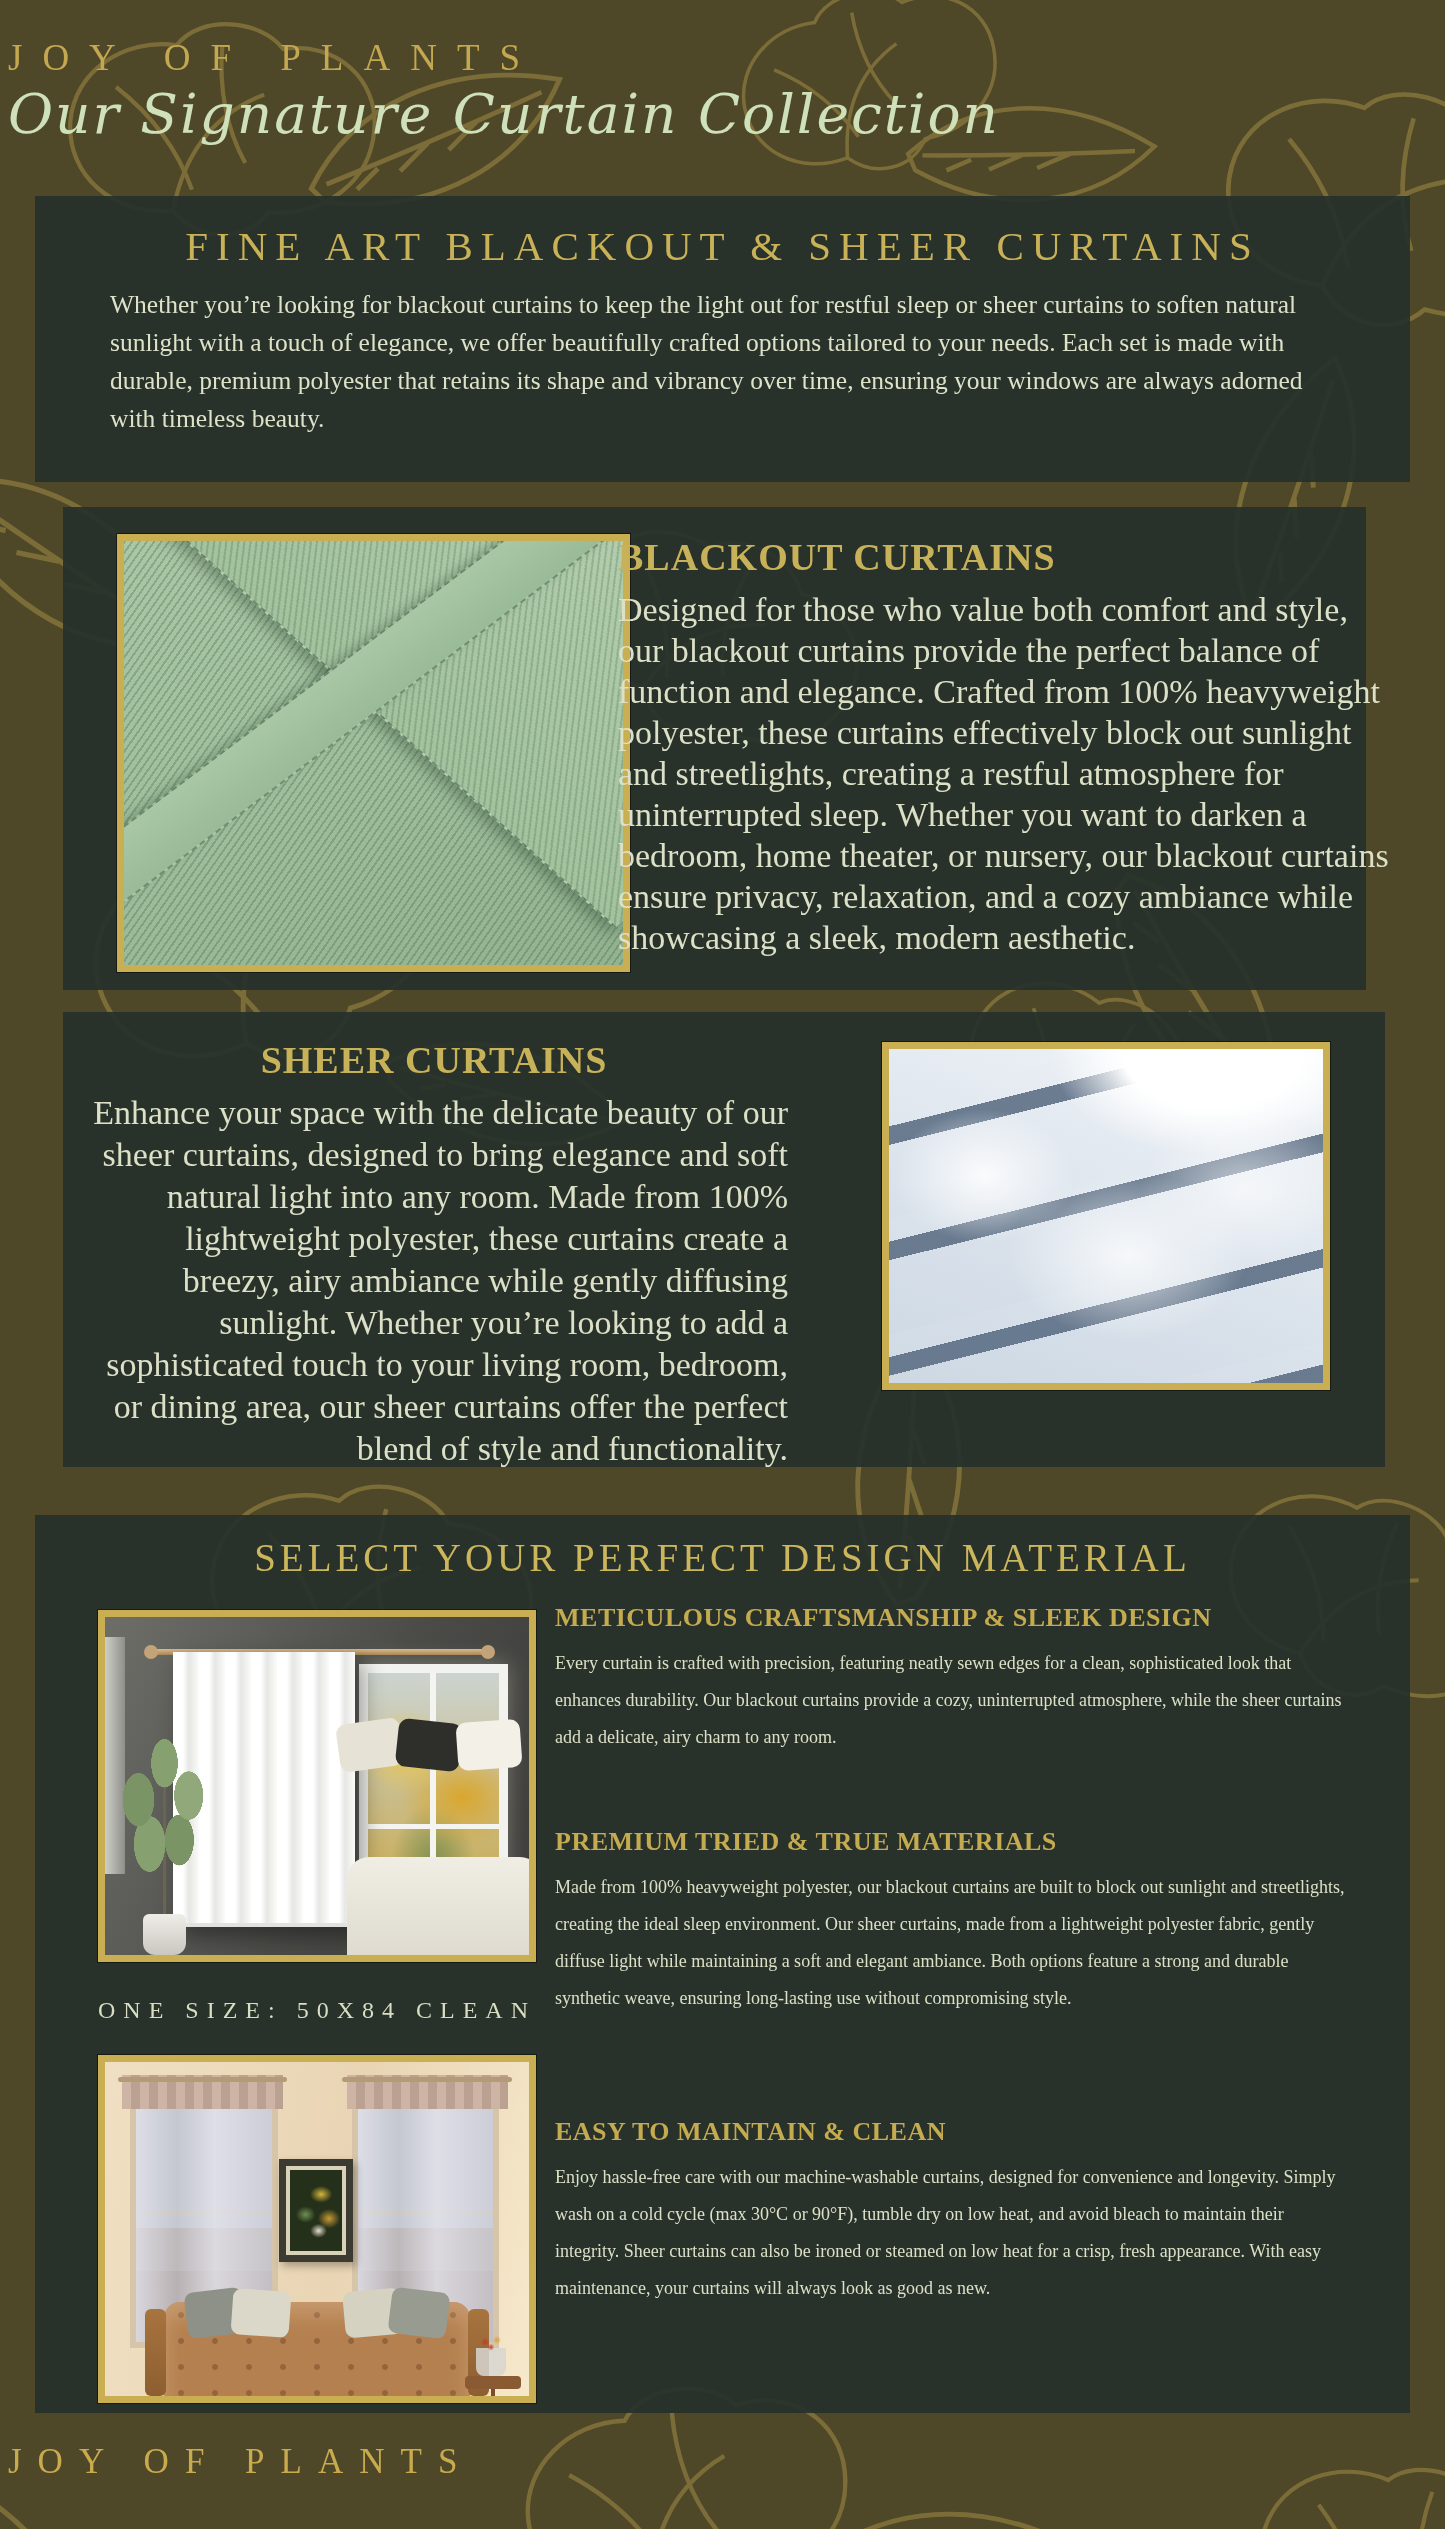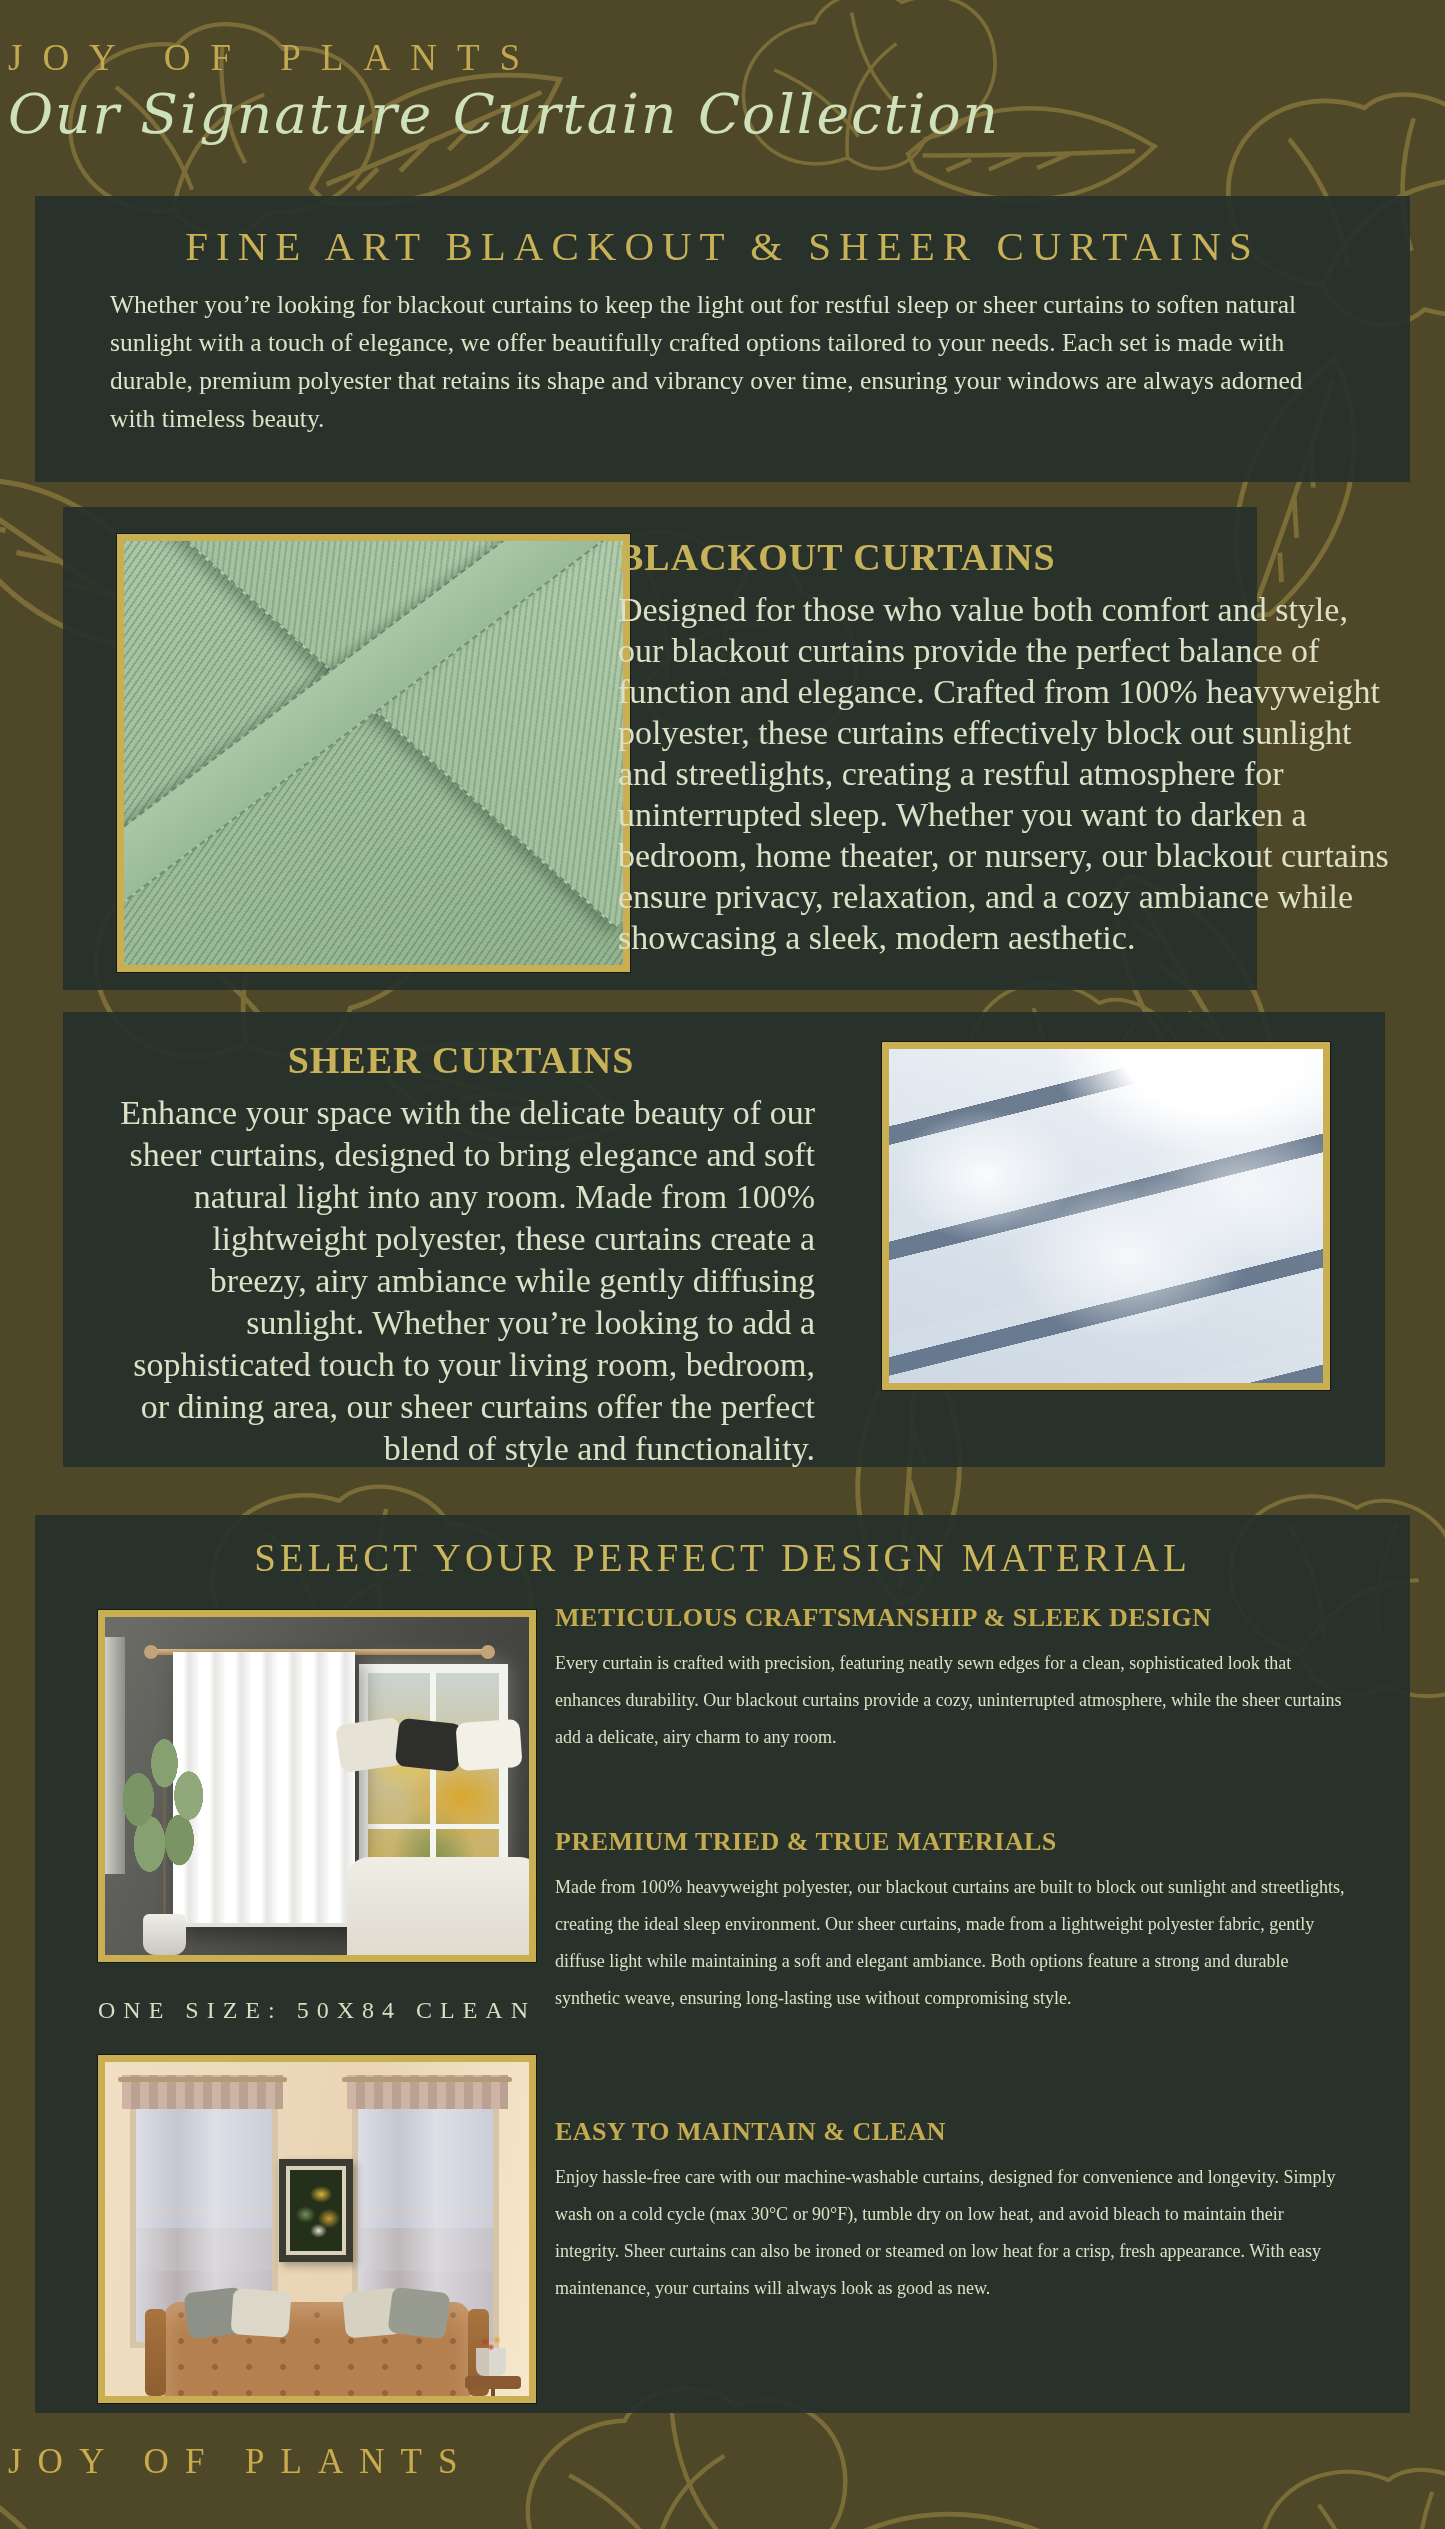--- a/index.html
+++ b/index.html
@@ -3,21 +3,21 @@
 <meta charset="utf-8">
 <style>
   html,body{margin:0;padding:0;background:#4e4829;}
   #poster{position:relative;width:1445px;height:2529px;overflow:hidden;
           font-family:"Liberation Serif","DejaVu Serif",serif;background:#4e4829;}
   
   #pattern{position:absolute;inset:0;z-index:0;opacity:.55;}
   
   .panel{position:absolute;background:rgba(36,47,43,0.91);z-index:1;}
   #panel-intro{left:35px;top:196px;width:1375px;height:286px;}
-  #panel-blackout{left:63px;top:507px;width:1194px;height:483px;}
+  #panel-blackout{left:63px;top:507px;width:1303px;height:483px;}
   #panel-sheer{left:63px;top:1012px;width:1322px;height:455px;}
   #panel-materials{left:35px;top:1515px;width:1375px;height:898px;}
   
   .brand{position:absolute;left:8px;width:100%;z-index:2;}
   #brand-top{top:36px;font-size:37px;letter-spacing:20px;color:#c4a851;}
   #tagline{top:82px;font-size:55px;font-style:italic;color:#cfe1ba;
            font-family:"DejaVu Serif","Liberation Serif",serif;letter-spacing:2px;}
   #brand-footer{top:2442px;font-size:35px;letter-spacing:16px;color:#c9ab4e;}
   
   .intro-title{margin:26px 10px 0;text-align:center;font-size:41px;font-weight:400;
@@ -52,21 +52,21 @@
      radial-gradient(130px 95px at 22% 38%, rgba(255,255,255,.85), rgba(255,255,255,0) 70%),
      radial-gradient(170px 120px at 55% 62%, rgba(255,255,255,.75), rgba(255,255,255,0) 70%),
      radial-gradient(150px 105px at 82% 42%, rgba(255,255,255,.6), rgba(255,255,255,0) 70%);}
   .sh-light{right:-12%;top:-30%;width:75%;height:62%;
      background:radial-gradient(closest-side,#ffffff 55%,rgba(255,255,255,0));}
   
   .sec-title{font-size:38px;font-weight:700;letter-spacing:1px;color:#c8b259;margin:0;}
   .sec-body{font-size:34px;line-height:41px;color:#dce0c6;margin:10px 0 0;}
   #blackout-text{position:absolute;left:555px;top:28px;width:772px;text-align:left;}
   
-  #sheer-text{position:absolute;left:44px;top:26px;width:708px;text-align:right;}
+  #sheer-text{position:absolute;left:17px;top:26px;width:708px;text-align:right;}
   #sheer-text .sec-title{text-align:center;}
   #sheer-text .sec-body{line-height:42px;}
   
   .materials-title{margin:20px 10px 0;text-align:center;font-size:39px;font-weight:400;
      letter-spacing:4px;color:#ccb65c;}
   #room1-photo{left:63px;top:95px;width:424px;height:338px;}
   #room2-photo{left:63px;top:540px;width:424px;height:334px;}
   .size-label{position:absolute;left:63px;top:482px;width:438px;text-align:center;
      font-size:24px;letter-spacing:8px;color:#d9dec2;}
   .feat{position:absolute;left:520px;width:797px;text-align:left;}

